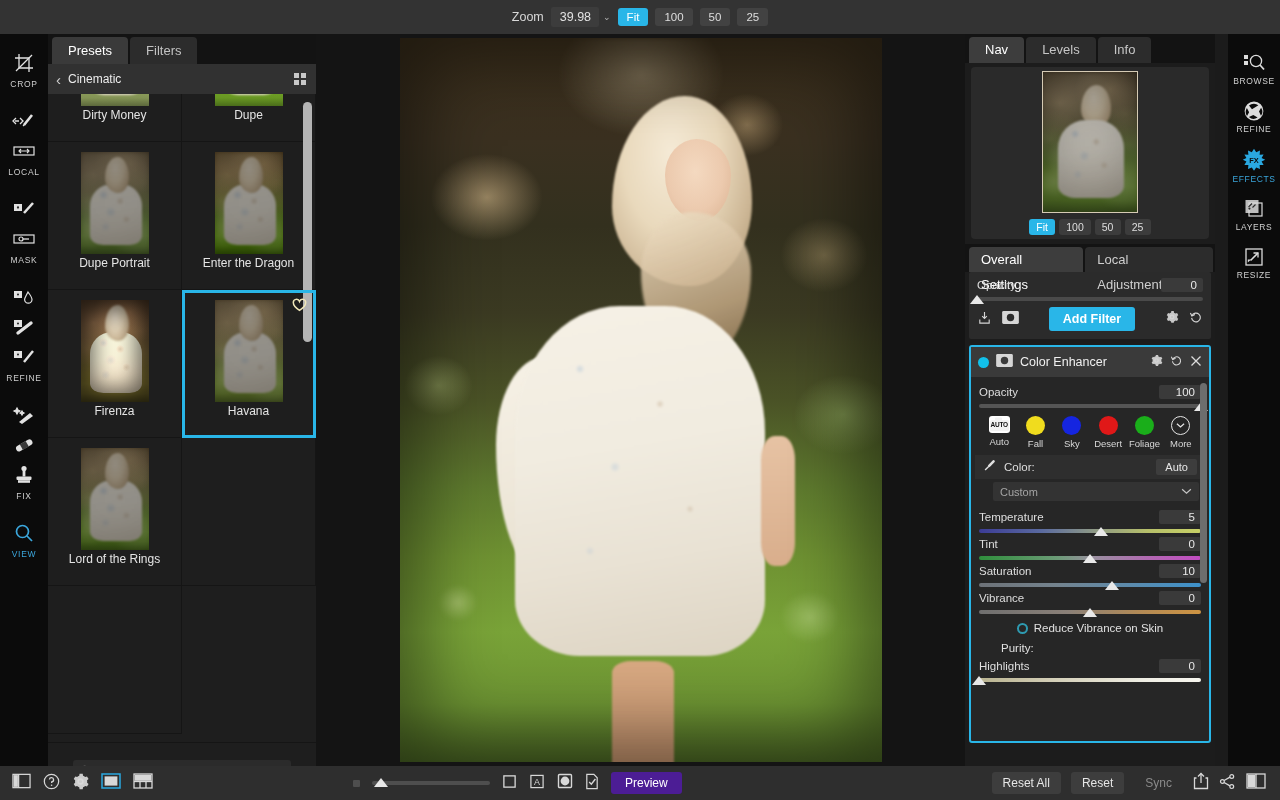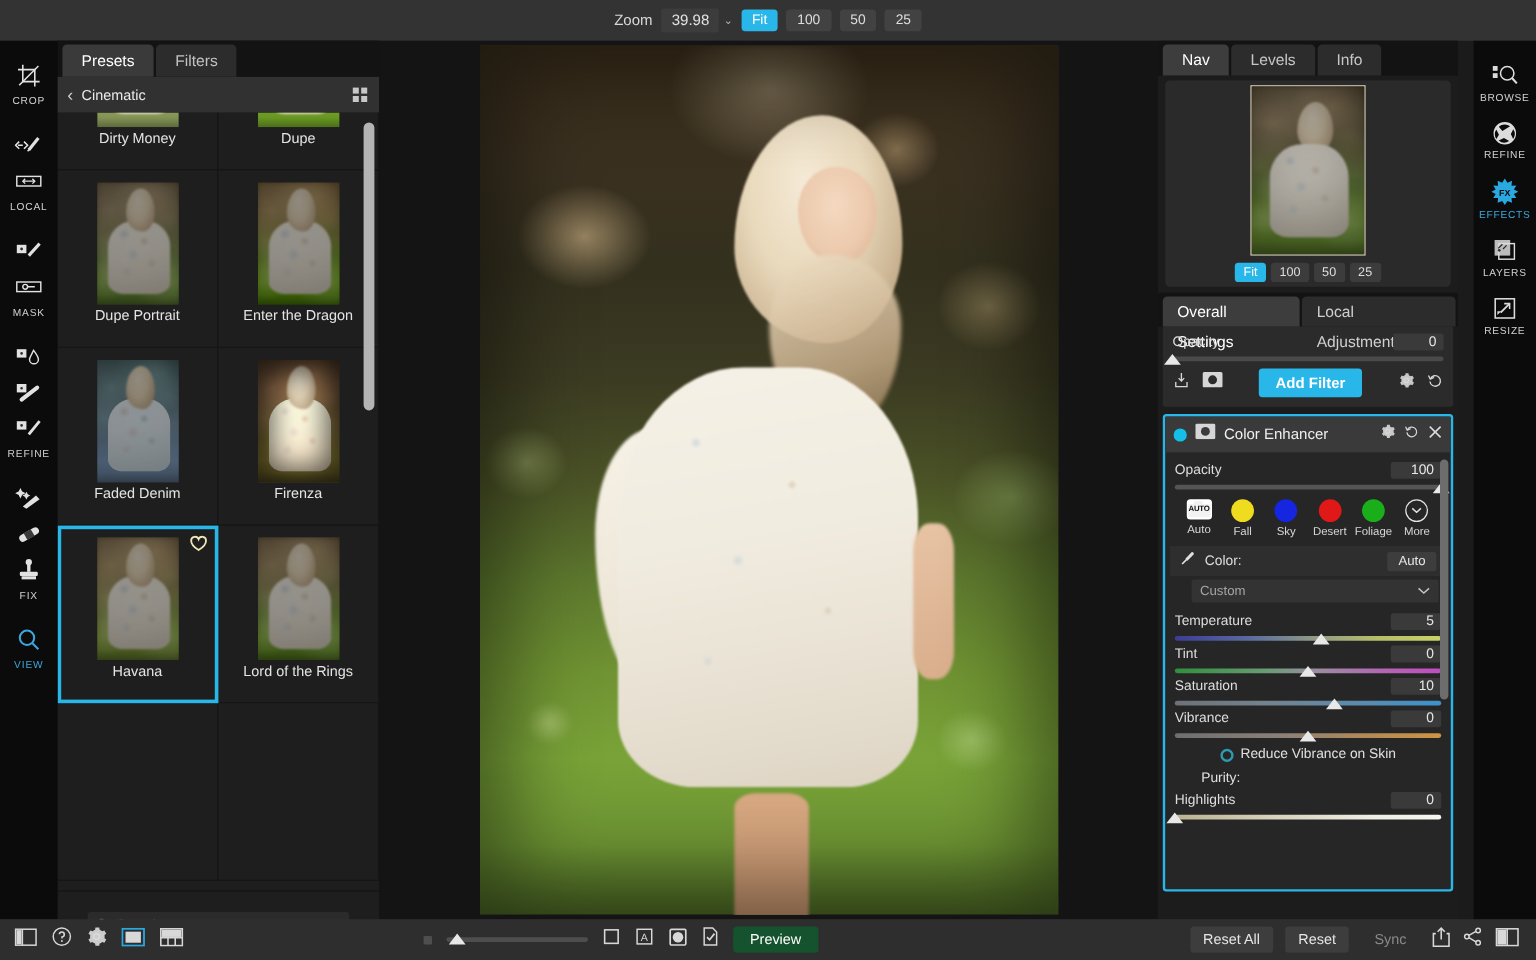--- a/index.html
+++ b/index.html
@@ -269,21 +269,21 @@
 
   
   .bottombar {
     position: absolute; left: 0; top: 766px; width: 1280px; height: 34px;
     background: #2e2e2e; display: flex; align-items: center;
   }
   .bleft { display: flex; align-items: center; gap: 12px; padding-left: 12px; }
   .bcenter { display: flex; align-items: center; gap: 12px; margin-left: 200px; }
   .btrack { position: relative; width: 118px; height: 4px; background: #4e4e4e; border-radius: 2px; }
   .bbtn-prev {
-    background: #14532d; color: #fff; font-size: 12px; padding: 4px 14px;
+    background: #4c1d95; color: #fff; font-size: 12px; padding: 4px 14px;
     border-radius: 3px; cursor: pointer;
   }
   .bright { display: flex; align-items: center; gap: 10px; margin-left: auto; padding-right: 14px; }
   .rsbtn { color: #e6e6e6; font-size: 12px; background: #3d3d3d; padding: 4px 11px; border-radius: 3px; cursor: pointer; }
   .rsbtn.dim { background: transparent; color: #8a8a8a; }
 </style>
 </head>
 <body>
 
 <div class="app">
@@ -467,31 +467,20 @@
               <span class="ph-bg" style="filter:saturate(1.35) contrast(1.1)"></span>
                 <span class="ph-bg2"></span>
               <span class="ph-dress" style="left:14%;top:32%;width:76%;height:60%"></span>
               <span class="ph-hair" style="left:36%;top:5%;width:36%;height:36%"></span>
               <span class="ph-vig"></span>
             </span>
           </div>
           <div class="pname">Enter the Dragon</div>
         </div>
 
-        <div class="pcell">
-          <div class="pthumbwrap">
-            <span class="pthumb">
-              <span class="ph-bg" style="filter:sepia(.45) hue-rotate(140deg) saturate(.7)"></span>
-              <span class="ph-dress" style="left:14%;top:32%;width:76%;height:60%;filter:hue-rotate(150deg) saturate(.8)"></span>
-              <span class="ph-hair" style="left:36%;top:5%;width:36%;height:36%"></span>
-              <span class="ph-vig"></span>
-            </span>
-          </div>
-          <div class="pname">Faded Denim</div>
-        </div>
         <div class="pcell">
           <div class="pthumbwrap">
             <span class="pthumb">
               <span class="ph-bg" style="filter:sepia(.6) saturate(1.6) hue-rotate(-12deg) brightness(.85)"></span>
               <span class="ph-dress" style="left:14%;top:32%;width:76%;height:60%;filter:sepia(.3)"></span>
               <span class="ph-hair" style="left:36%;top:5%;width:36%;height:36%"></span>
               <span class="ph-vig" style="box-shadow:inset 0 0 24px 12px rgba(0,0,0,.65)"></span>
             </span>
           </div>
           <div class="pname">Firenza</div>

